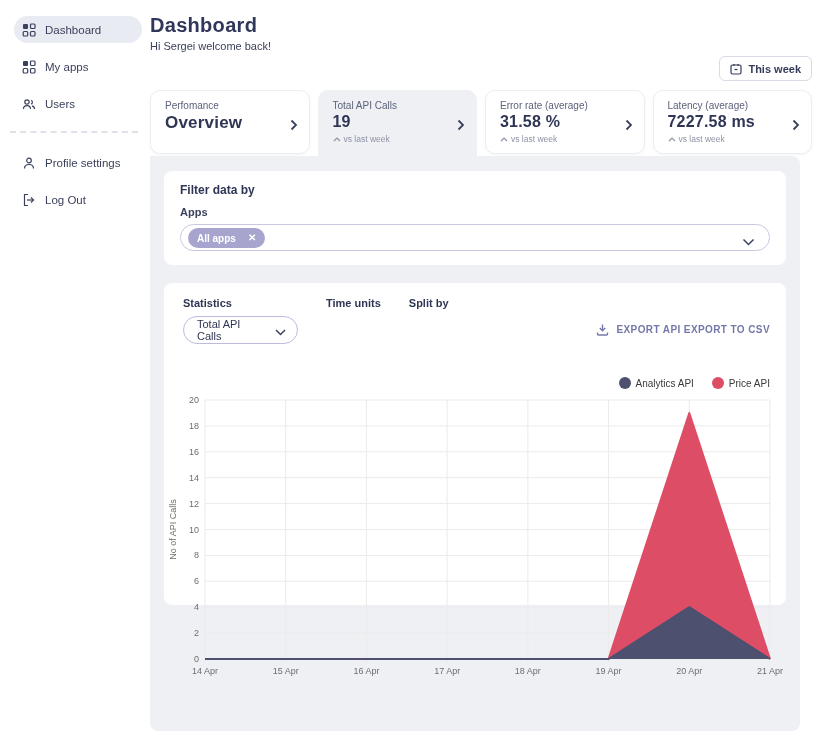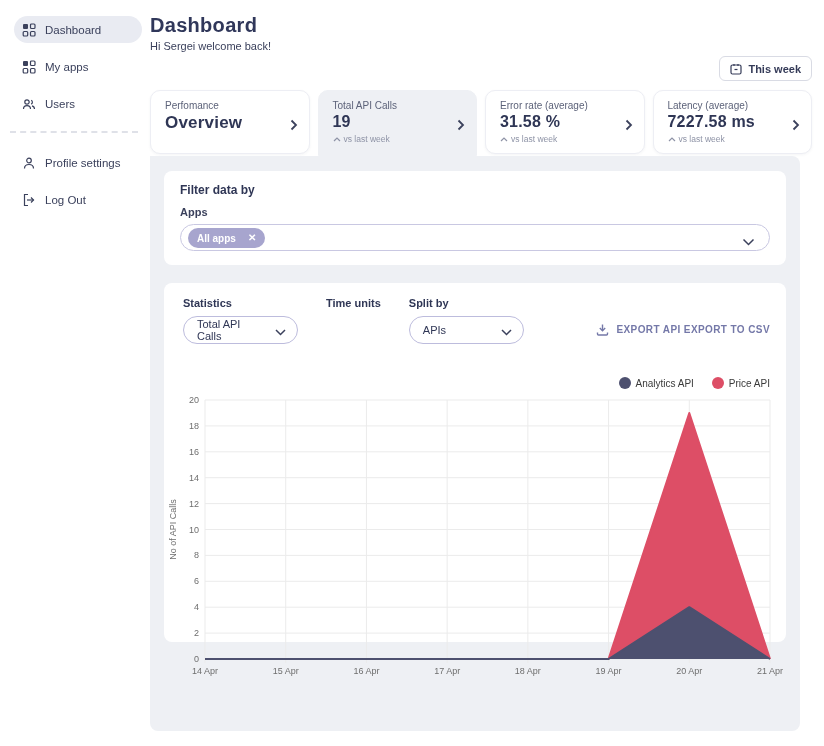--- a/index.html
+++ b/index.html
@@ -43,21 +43,21 @@
   .filter-card { left:14px; top:15px; width:622px; height:94px; padding:12px 16px; }
   .filter-title { font-size:12px; font-weight:bold; color:#2f3655; }
   .filter-label { font-size:11px; font-weight:bold; color:#3b415c; margin-top:9px; }
   .apps-input { position:relative; margin-top:6px; height:27px; border:1px solid #c9c8e2;
     border-radius:14px; background:#fff; cursor:text; }
   .chip { position:absolute; left:7px; top:3px; height:20px; display:flex; align-items:center; gap:12px;
     background:#a7a5ce; border-radius:10px; padding:0 9px; color:#fff; font-size:10px; font-weight:bold; }
   .chip-x { cursor:pointer; font-size:10px; font-weight:bold; line-height:1; }
   .input-chevron { position:absolute; right:14px; top:7px; color:#3b415c; cursor:pointer; }
 
-  .stats-card { left:14px; top:127px; width:622px; height:359px; }
+  .stats-card { left:14px; top:127px; width:622px; height:322px; }
   .controls { position:absolute; left:19px; top:14px; display:flex; gap:28px; }
   .ctl-label { font-size:11px; font-weight:bold; color:#2f3655; margin-bottom:7px; }
   .select { position:relative; height:28px; border:1px solid #bdbcdd; border-radius:14px;
     display:flex; align-items:center; padding:0 30px 0 13px; font-size:11px; color:#2f3655;
     background:#fff; cursor:pointer; }
   .select .sel-chevron { position:absolute; right:11px; top:9px; color:#3b415c; }
   .w1 { width:115px; } .w2 { width:116px; } .w3 { width:115px; }
 
   .export-btn { position:absolute; right:16px; top:40px; display:flex; align-items:center; gap:7px;
     font-size:10px; font-weight:bold; letter-spacing:.4px; color:#7478a8; cursor:pointer; }
@@ -232,28 +232,20 @@
                   <path d="M1 1L5.5 5.5L10 1"></path>
                 </svg>
             </span>
           </div>
         </div>
         <div>
           <div class="ctl-label">Time units</div>
         </div>
         <div>
           <div class="ctl-label">Split by</div>
-          <div class="select w3">
-            <span>APIs</span>
-            <span class="sel-chevron">
-              <svg width="11" height="7" viewBox="0 0 11 7" fill="none" stroke="#3b415c" stroke-width="1.5">
-                  <path d="M1 1L5.5 5.5L10 1"></path>
-                </svg>
-            </span>
-          </div>
         </div>
       </div>
 
       <div class="export-btn">
         <span style="display:flex">
           <svg width="13" height="13" viewBox="0 0 13 13" fill="none" stroke="#7478a8" stroke-width="1.4">
               <path d="M6.5 1.5v6"></path>
               <path d="M3.8 5L6.5 7.7L9.2 5"></path>
               <path d="M1.5 9.5v1.5a1 1 0 0 0 1 1h8a1 1 0 0 0 1-1V9.5"></path>
             </svg>

